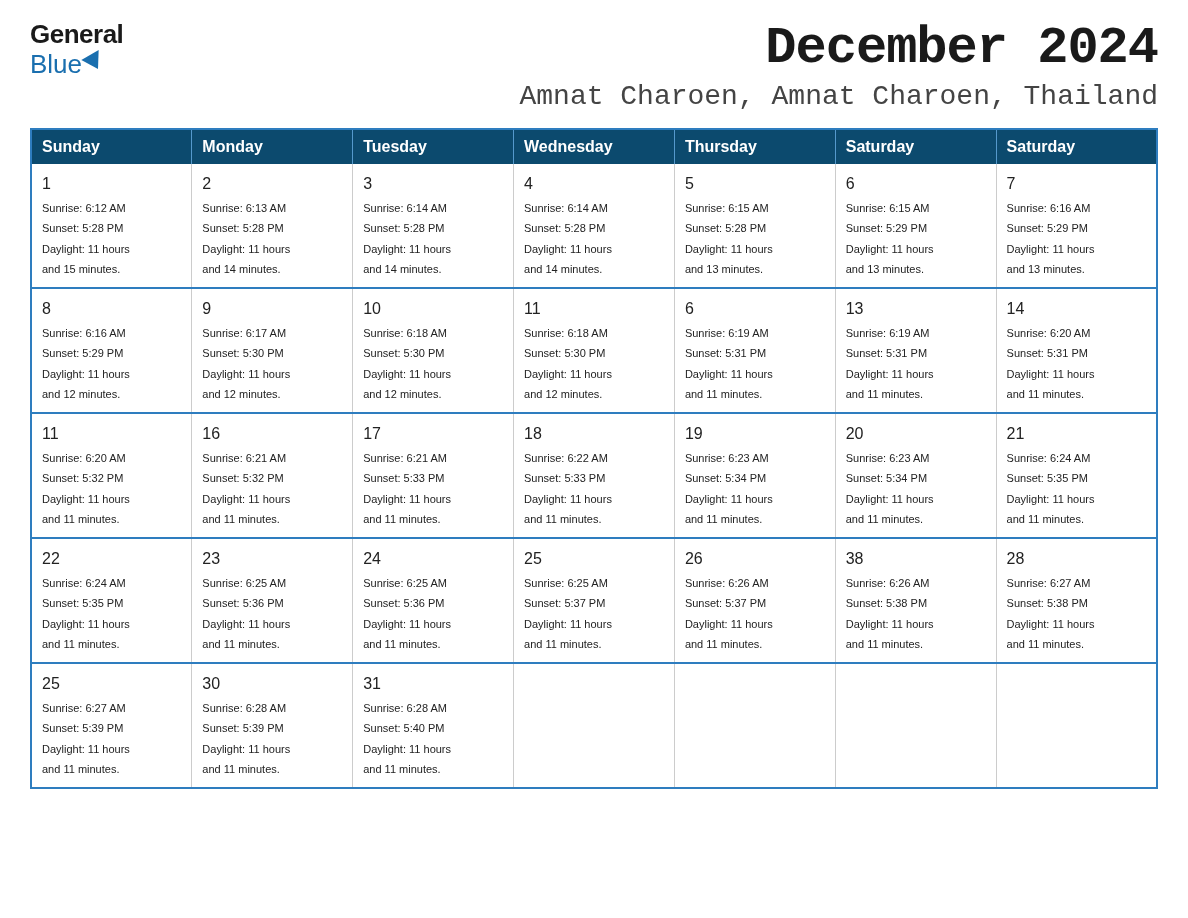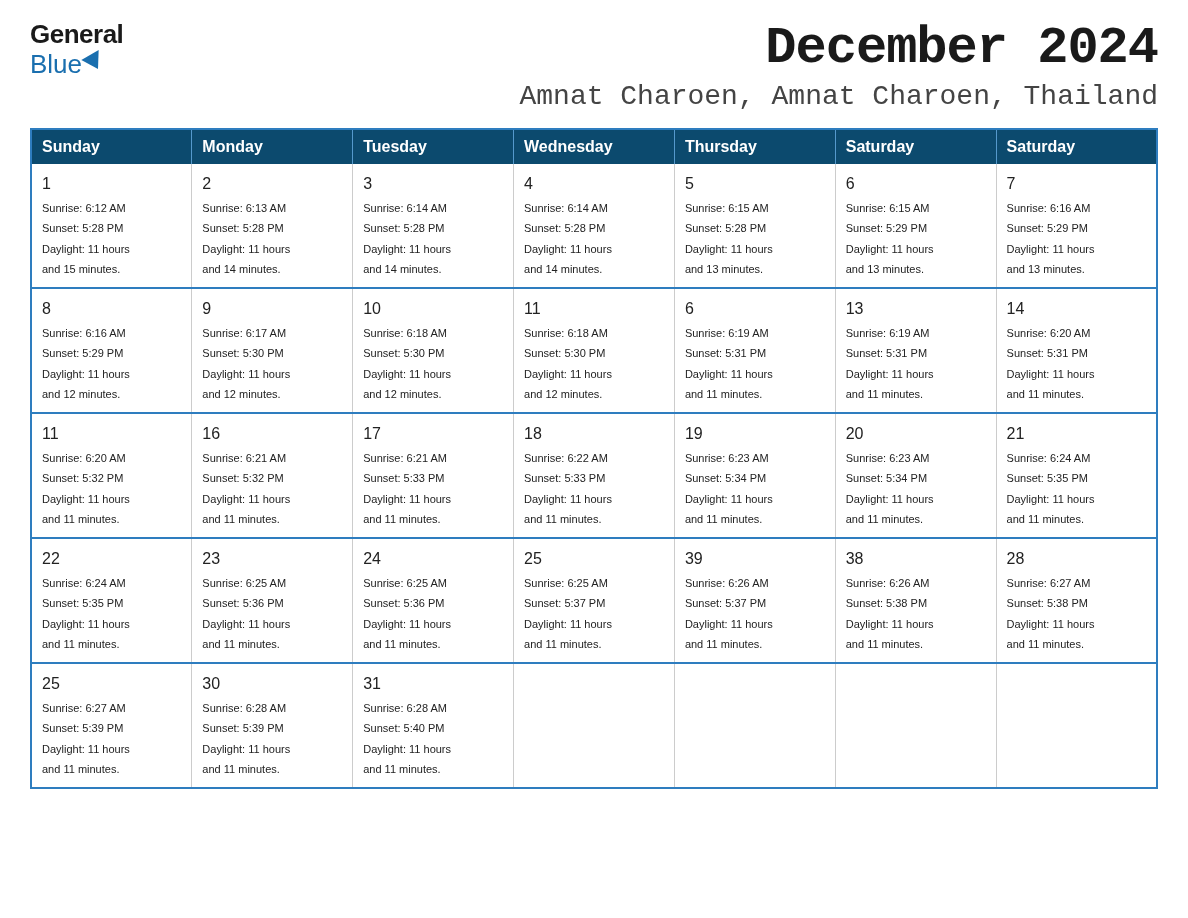--- a/index.html
+++ b/index.html
@@ -241,21 +241,21 @@
       </td>
         <td>
         <span class="day-number">24</span>
         <span class="day-info">Sunrise: 6:25 AM<br>Sunset: 5:36 PM<br>Daylight: 11 hours<br>and 11 minutes.</span>
       </td>
         <td>
         <span class="day-number">25</span>
         <span class="day-info">Sunrise: 6:25 AM<br>Sunset: 5:37 PM<br>Daylight: 11 hours<br>and 11 minutes.</span>
       </td>
         <td>
-        <span class="day-number">39</span>
+        <span class="day-number">26</span>
         <span class="day-info">Sunrise: 6:26 AM<br>Sunset: 5:37 PM<br>Daylight: 11 hours<br>and 11 minutes.</span>
       </td>
         <td>
         <span class="day-number">38</span>
         <span class="day-info">Sunrise: 6:26 AM<br>Sunset: 5:38 PM<br>Daylight: 11 hours<br>and 11 minutes.</span>
       </td>
         <td>
         <span class="day-number">28</span>
         <span class="day-info">Sunrise: 6:27 AM<br>Sunset: 5:38 PM<br>Daylight: 11 hours<br>and 11 minutes.</span>
       </td>

